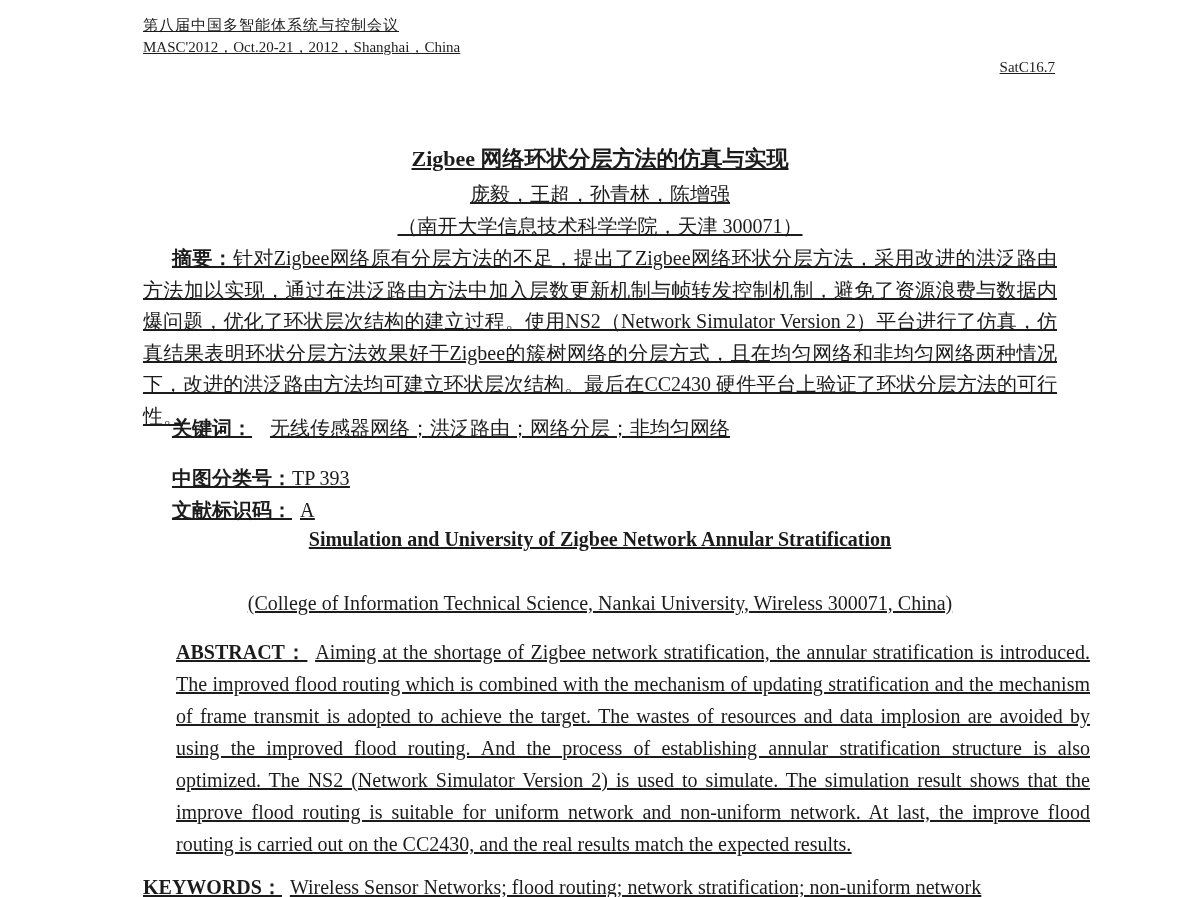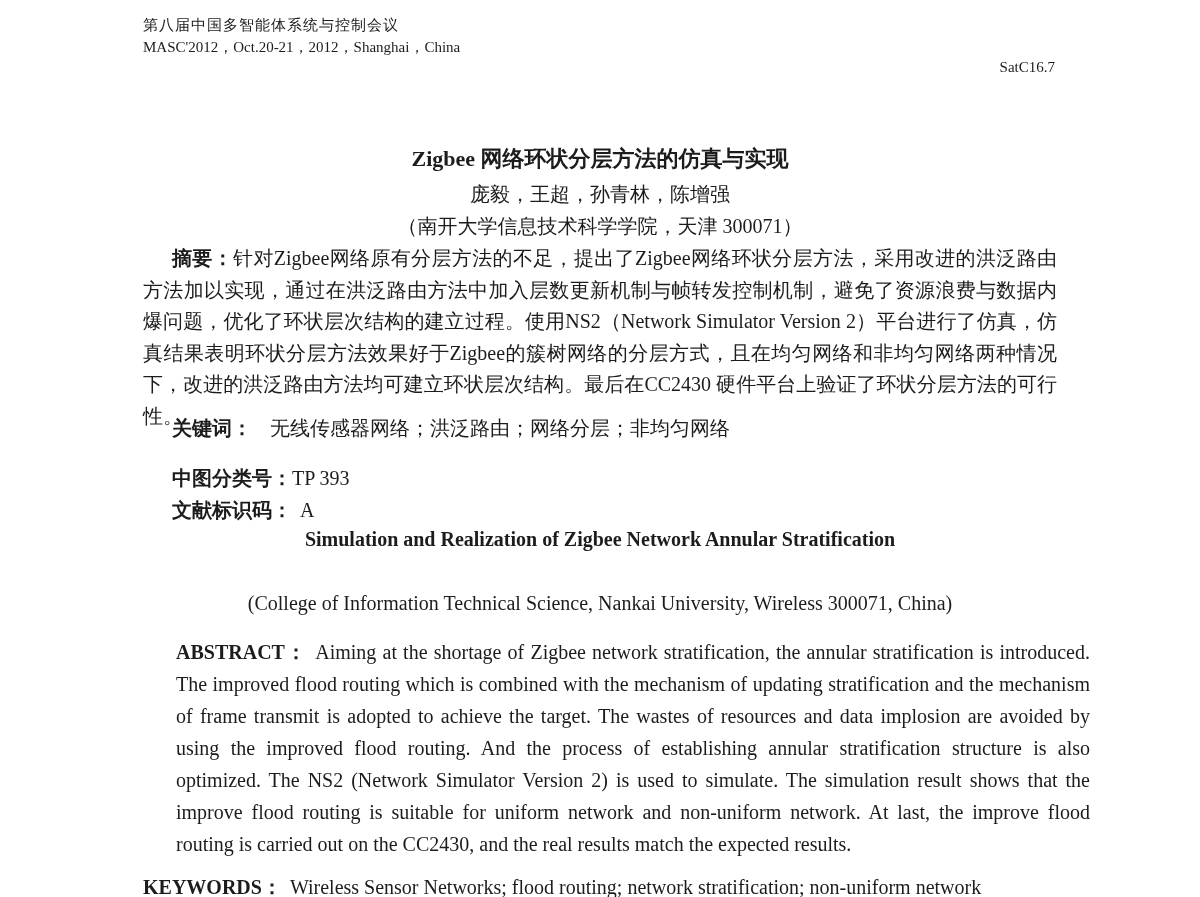--- a/index.html
+++ b/index.html
@@ -1,15 +1,15 @@
 <!DOCTYPE html>
 <html><head>
 <meta charset="utf-8">
 <style>
-  * { margin: 0; padding: 0; box-sizing: border-box; }
+  * { margin: 0; padding: 0; box-sizing: border-box; text-decoration: underline; }
   html, body { background: #ffffff; }
   .page {
     position: relative;
     width: 1200px;
     height: 897px;
     background: #ffffff;
     color: #1c1c1c;
     font-family: "Liberation Serif", "DejaVu Serif", serif;
     overflow: hidden;
   }
@@ -125,21 +125,21 @@
 
   <div class="abs col class-line">
     <span class="clc-seg">
       <span class="label-hei">中图分类号：</span><span>TP 393</span>
     </span>
     <span>
       <span class="label-hei">文献标识码：</span><span class="val-gap">A</span>
     </span>
   </div>
 
-  <h2 class="abs col title-en">Simulation and Realization of Zigbee Network Annular Stratification</h2>
+  <h2 class="abs col title-en">Simulation and University of Zigbee Network Annular Stratification</h2>
   <div class="abs col affil-en">(College of Information Technical Science, Nankai University, Wireless 300071, China)</div>
 
   <p class="abs col abstract-en">
     <span class="label-bold-serif">ABSTRACT：</span><span class="val-gap">Aiming at the shortage of Zigbee network stratification, the annular stratification is introduced. The improved flood routing which is combined with the mechanism of updating stratification and the mechanism of frame transmit is adopted to achieve the target. The wastes of resources and data implosion are avoided by using the improved flood routing. And the process of establishing annular stratification structure is also optimized. The NS2 (Network Simulator Version 2) is used to simulate. The simulation result shows that the improve flood routing is suitable for uniform network and non-uniform network. At last, the improve flood routing is carried out on the CC2430, and the real results match the expected results.</span>
   </p>
 
   <p class="abs col keywords-en">
     <span class="label-bold-serif">KEYWORDS：</span><span class="val-gap">Wireless Sensor Networks; flood routing; network stratification; non-uniform network</span>
   </p>
 

